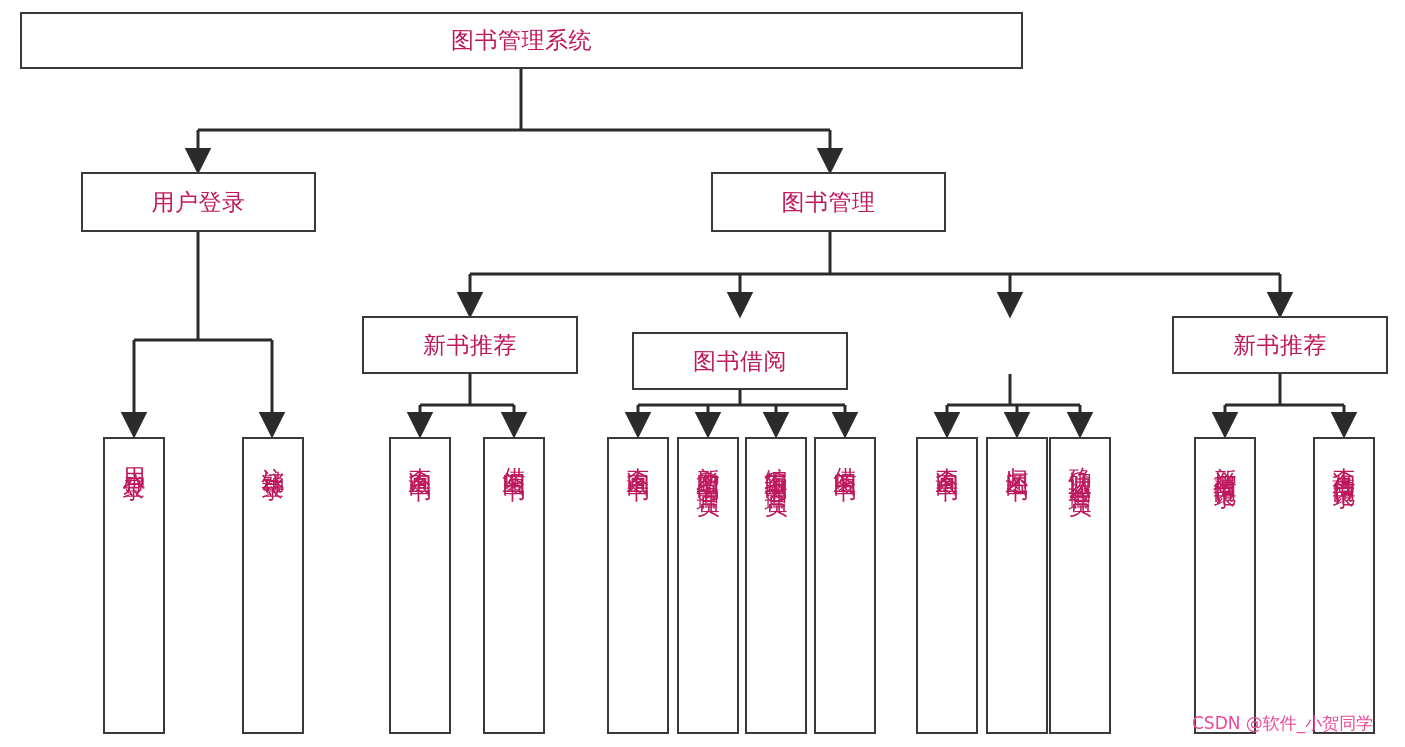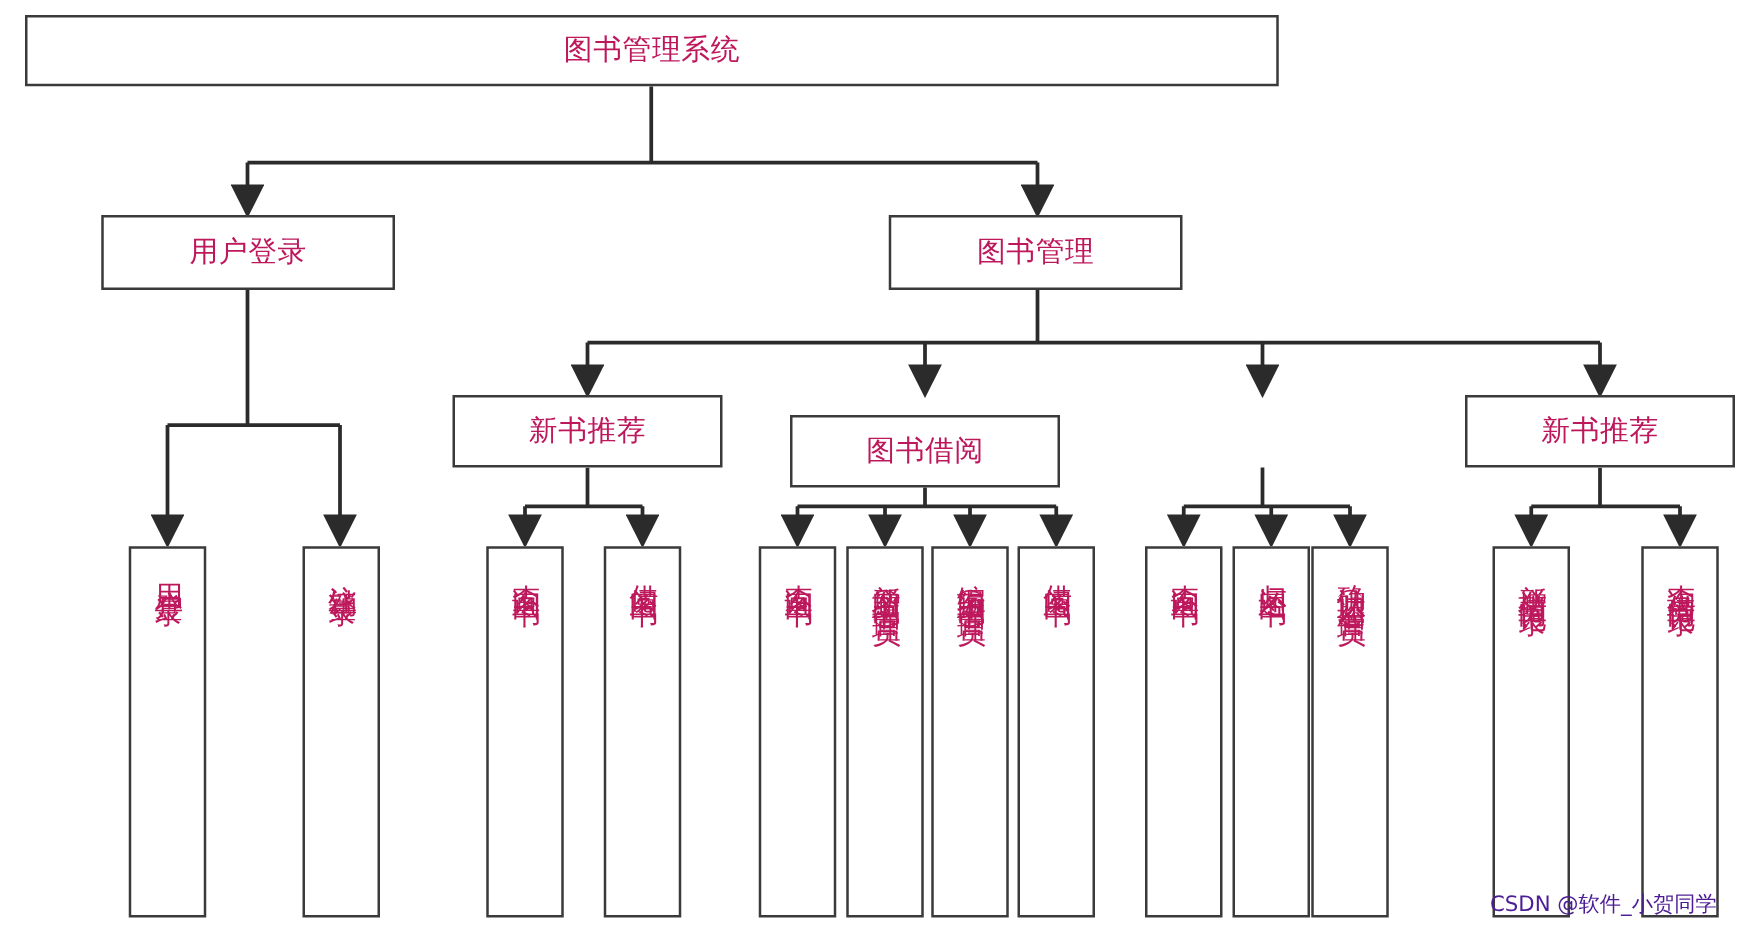--- a/index.html
+++ b/index.html
@@ -60,21 +60,21 @@
     font-size: 23px;
     line-height: 1.0;
     letter-spacing: 4px;
     white-space: nowrap;
   }
   #watermark {
     position: absolute;
     left: 1192px;
     top: 712px;
     font-size: 17px;
-    color: #4c1d95;
+    color: #ec4899;
     white-space: nowrap;
     z-index: 5;
     font-family: "DejaVu Sans", "Liberation Sans", sans-serif;
   }
 </style>
 </head>
 <body>
 
 <div id="canvas">
 

